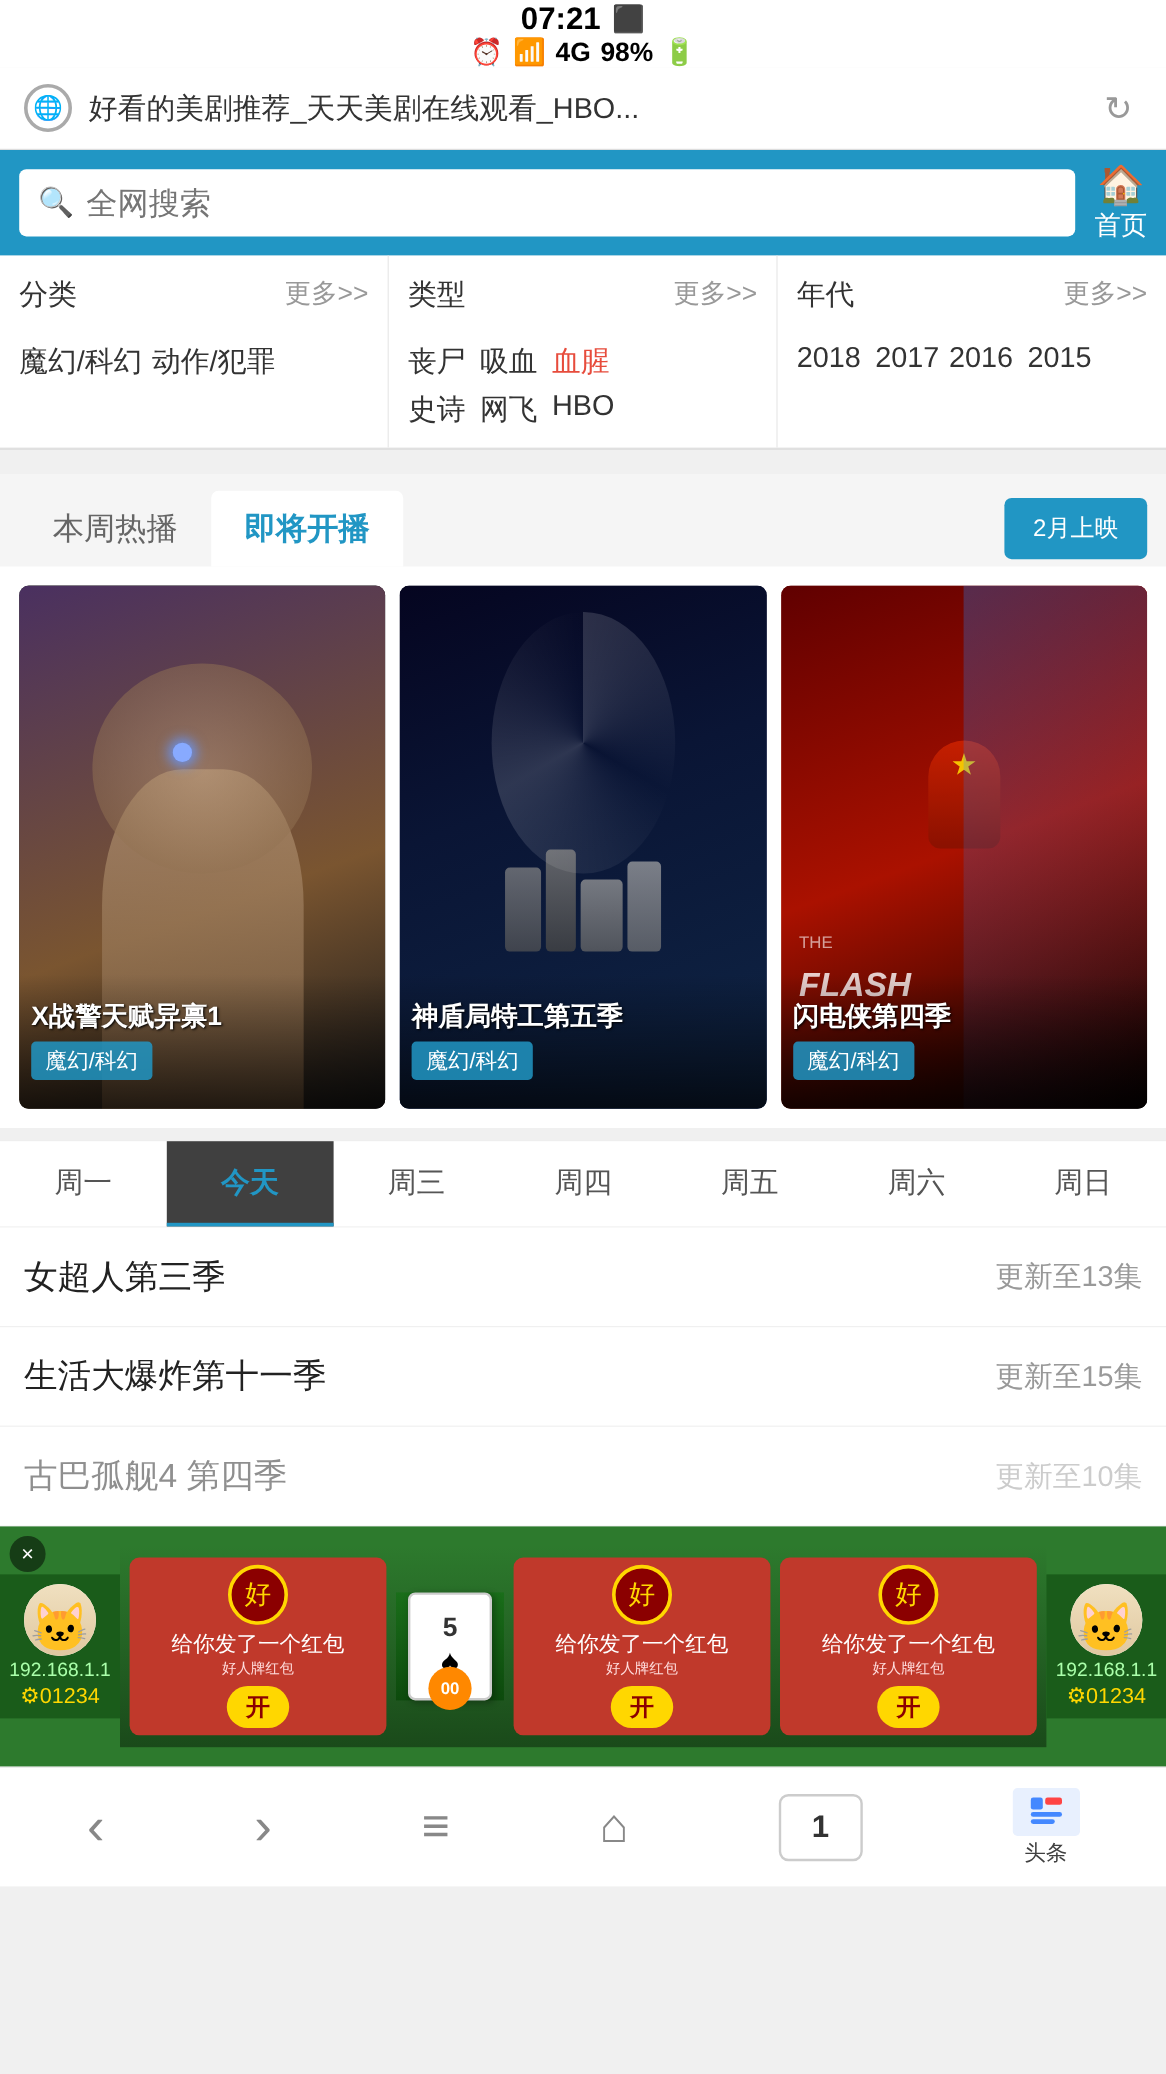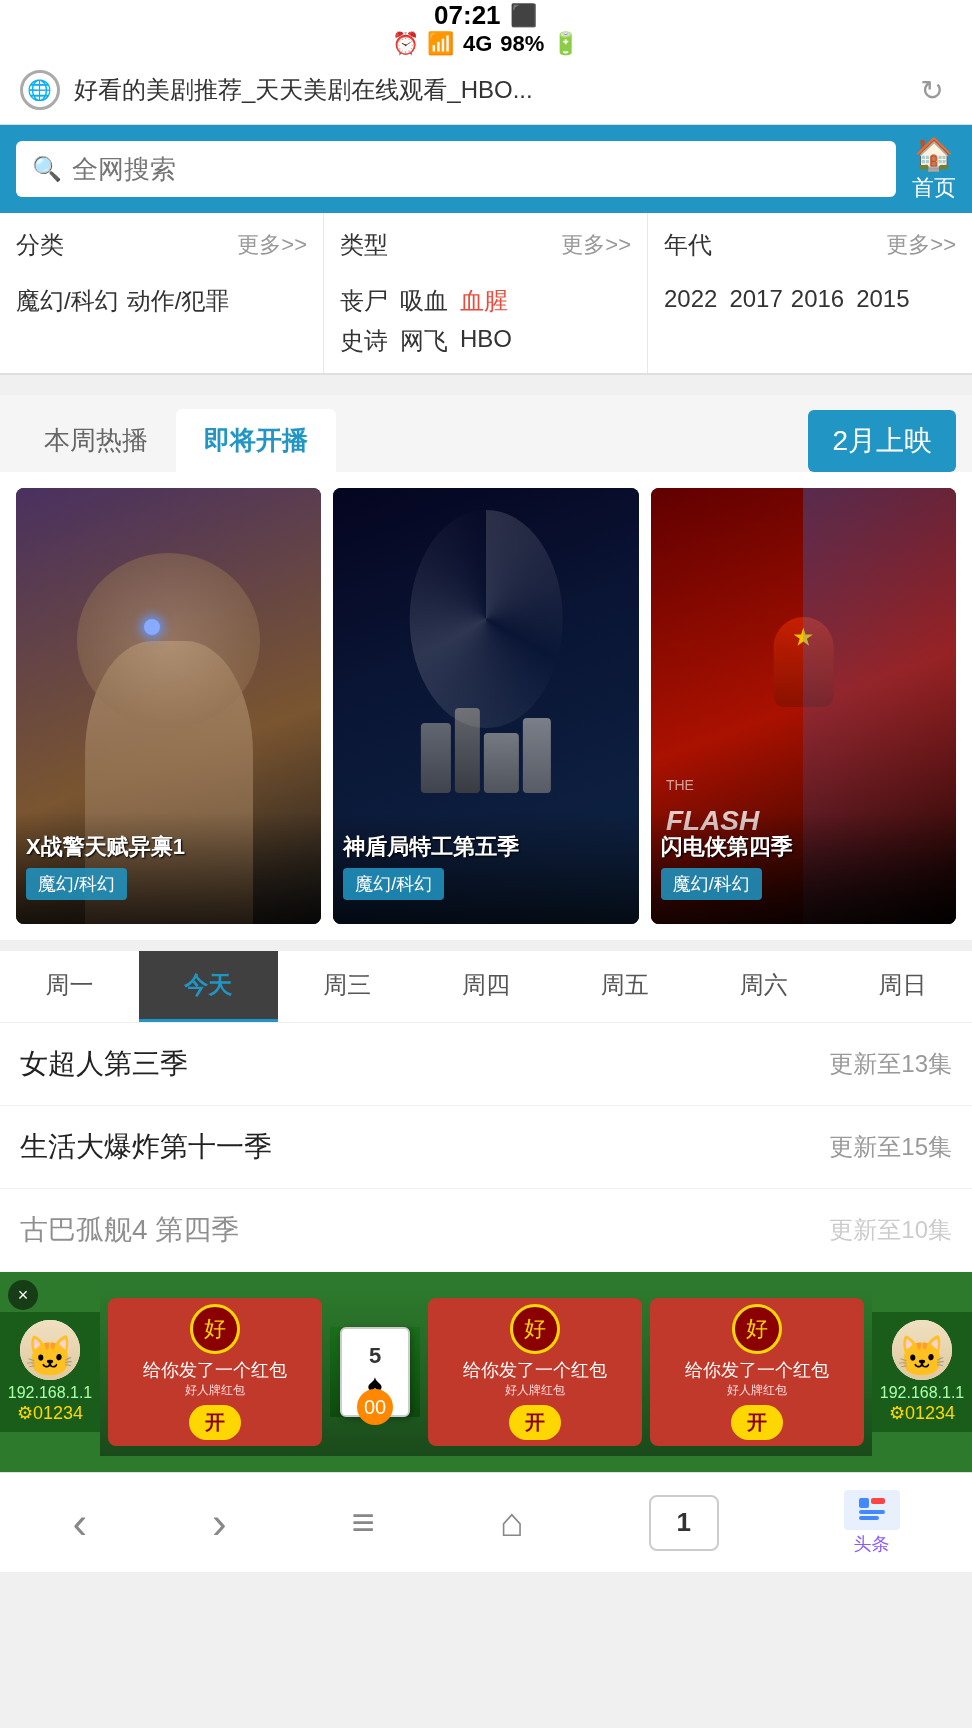--- a/index.html
+++ b/index.html
@@ -155,21 +155,21 @@
     }
     .tab-btn.active {
       background: #fff;
       color: #2196c4;
       font-weight: bold;
     }
     .tab-spacer { flex: 1; }
     .tab-month-btn {
       background: #2196c4;
       color: #fff;
-      font-size: 28px;
+      font-size: 20px;
       padding: 12px 24px;
       border-radius: 6px;
       border: none;
     }
 
     
     .content-section {
       background: #fff;
       padding: 16px;
     }
@@ -363,22 +363,22 @@
     .playing-card .rank { font-size: 22px; font-weight: bold; }
     .playing-card .suit { font-size: 28px; }
     .score-bubble {
       position: absolute;
       bottom: -10px;
       background: #ff8800;
       color: #fff;
       border-radius: 50%;
       width: 36px; height: 36px;
       display: flex; align-items: center; justify-content: center;
-      font-size: 20px;
-      font-weight: normal;
+      font-size: 14px;
+      font-weight: bold;
     }
 
     
     .bottom-nav {
       background: #fff;
       border-top: 1px solid #e0e0e0;
       height: 100px;
       display: flex;
       align-items: center;
       justify-content: space-around;
@@ -409,21 +409,21 @@
       flex-direction: column;
       align-items: center;
       gap: 2px;
     }
     .toutiao-icon-box {
       width: 56px; height: 40px;
       background: #e8f0fe;
       border-radius: 4px;
       display: flex; align-items: center; justify-content: center;
     }
-    .toutiao-label { font-size: 18px; color: #8b5cf6; }
+    .toutiao-label { font-size: 18px; color: #404040; }
 
     
     .show-card-1-content {
       width: 100%; height: 100%;
       background: linear-gradient(160deg, #4a3060 0%, #7a5530 60%, #1a1a1a 100%);
       position: relative;
       display: flex;
       align-items: center;
       justify-content: center;
     }
@@ -509,21 +509,21 @@
     </div>
   </div>
 
   <div class="filter-col">
     <div class="filter-header">
       <span class="filter-title">年代</span>
       <span class="filter-more">更多&gt;&gt;</span>
     </div>
     <div class="filter-tags">
       <div class="filter-tag-row">
-        <span class="filter-tag">2022</span>
+        <span class="filter-tag">2018</span>
         <span class="filter-tag">2017</span>
       </div>
       <div class="filter-tag-row">
         <span class="filter-tag">2016</span>
         <span class="filter-tag">2015</span>
       </div>
     </div>
   </div>
 </div>
 

